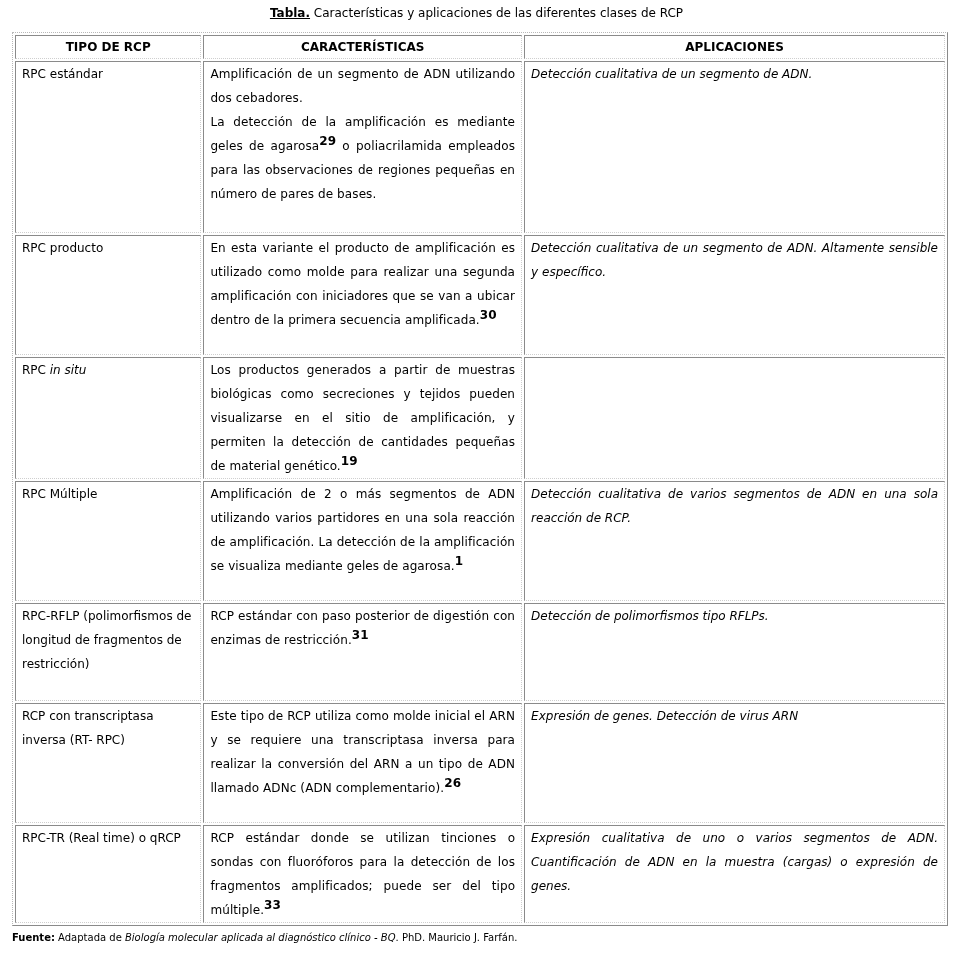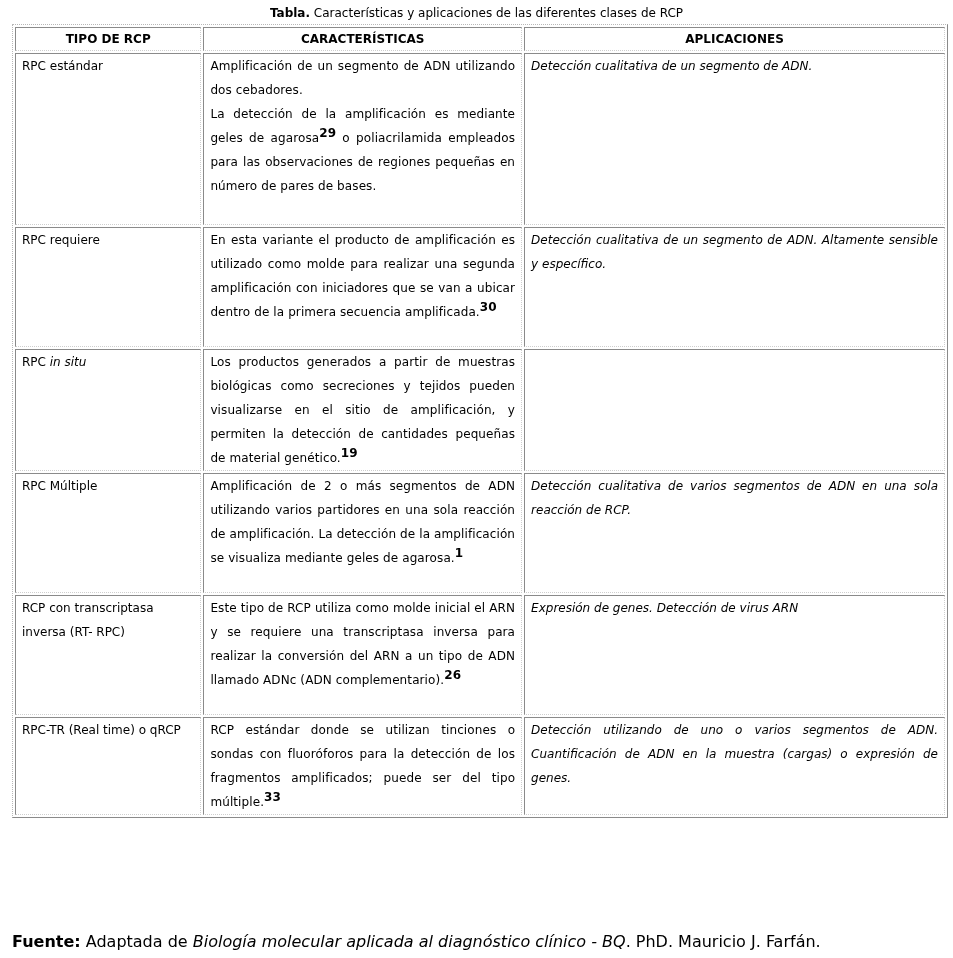--- a/index.html
+++ b/index.html
@@ -8,24 +8,24 @@
     font-family: "DejaVu Sans", sans-serif;
     font-size: 12px; color: #000;
   }
   .caption {
     text-align: center;
     margin-top: 4px;
     height: 20px;
     line-height: 18px;
     font-size: 12px;
   }
-  .caption b { font-weight: bold; }
+  .caption b { font-weight: bold; text-decoration: underline; }
   table.rcp {
     position: absolute;
-    left: 12px; top: 24px;
+    left: 12px; top: 32px;
     width: 936px;
     border-collapse: separate;
     border-spacing: 2px;
     border: 1px dotted #b8b8b8;
     border-right: 1px solid #8a8a8a;
     border-bottom: 1px solid #8a8a8a;
     table-layout: fixed;
   }
   table.rcp td, table.rcp th {
     border: 1px solid #8a8a8a;
@@ -48,21 +48,21 @@
   col.c2 { width: 318px; }
   col.c3 { width: 420px; }
   td.type { vertical-align: middle; }
   td.type.top { vertical-align: top; }
   td.char { text-align: justify; letter-spacing: 0.1px; }
   td.app { text-align: justify; font-style: italic; }
   sup { font-size: 12px; line-height: 0; font-weight: bold; vertical-align: super; }
   .source {
     position: absolute;
     left: 12px; top: 932px;
-    font-size: 16px;
+    font-size: 10px;
   }
   .source b { font-weight: bold; }
   em { }
 </style>
 </head>
 <body>
 
 <div class="caption">
   <b>Tabla.</b><span> Características y aplicaciones de las diferentes clases de RCP</span>
 </div>
@@ -82,47 +82,52 @@
   </thead>
   <tbody>
 
     <tr style="height:172px">
       <td class="type"><span>RPC estándar</span></td>
       <td class="char"><span>Amplificación de un segmento de ADN utilizando dos cebadores.</span><br><span>La detección de la amplificación es mediante geles de agarosa</span><sup>29</sup><span> o poliacrilamida empleados para las observaciones de regiones pequeñas en número de pares de bases.</span></td>
       <td class="app">Detección cualitativa de un segmento de ADN.</td>
     </tr>
 
     <tr style="height:120px">
-      <td class="type"><span>RPC requiere</span></td>
+      <td class="type"><span>RPC producto</span></td>
       <td class="char"><span>En esta variante el producto de amplificación es utilizado como molde para realizar una segunda amplificación con iniciadores que se van a ubicar dentro de la primera secuencia amplificada.</span><sup>30</sup></td>
       <td class="app">Detección cualitativa de un segmento de ADN. Altamente sensible y específico.</td>
     </tr>
 
     <tr style="height:120px">
       <td class="type"><span>RPC </span><em>in situ</em></td>
       <td class="char"><span>Los productos generados a partir de muestras biológicas como secreciones y tejidos pueden visualizarse en el sitio de amplificación, y permiten la detección de cantidades pequeñas de material genético.</span><sup>19</sup></td>
       <td class="app"></td>
     </tr>
 
     <tr style="height:120px">
       <td class="type"><span>RPC Múltiple</span></td>
       <td class="char"><span>Amplificación de 2 o más segmentos de ADN utilizando varios partidores en una sola reacción de amplificación. La detección de la amplificación se visualiza mediante geles de agarosa.</span><sup>1</sup></td>
       <td class="app">Detección cualitativa de varios segmentos de ADN en una sola reacción de RCP.</td>
     </tr>
 
+    <tr style="height:98px">
+      <td class="type top"><span>RPC-RFLP (polimorfismos de longitud de fragmentos de restricción)</span></td>
+      <td class="char"><span>RCP estándar con paso posterior de digestión con enzimas de restricción.</span><sup>31</sup></td>
+      <td class="app">Detección de polimorfismos tipo RFLPs.</td>
+    </tr>
 
     <tr style="height:120px">
       <td class="type"><span>RCP con transcriptasa inversa (RT- RPC)</span></td>
       <td class="char"><span>Este tipo de RCP utiliza como molde inicial el ARN y se requiere una transcriptasa inversa para realizar la conversión del ARN a un tipo de ADN llamado ADNc (ADN complementario).</span><sup>26</sup></td>
       <td class="app">Expresión de genes. Detección de virus ARN</td>
     </tr>
 
     <tr style="height:98px">
       <td class="type top"><span>RPC-TR (Real time) o qRCP</span></td>
       <td class="char"><span>RCP estándar donde se utilizan tinciones o sondas con fluoróforos para la detección de los fragmentos amplificados; puede ser del tipo múltiple.</span><sup>33</sup></td>
-      <td class="app">Detección utilizando de uno o varios segmentos de ADN. Cuantificación de ADN en la muestra (cargas) o expresión de genes.</td>
+      <td class="app">Expresión cualitativa de uno o varios segmentos de ADN. Cuantificación de ADN en la muestra (cargas) o expresión de genes.</td>
     </tr>
   </tbody>
 </table>
 
 <div class="source">
   <b>Fuente:</b><span> Adaptada de </span><em>Biología molecular aplicada al diagnóstico clínico - BQ</em><span>. PhD. Mauricio J. Farfán.</span>
 </div>
 
 </body></html>

